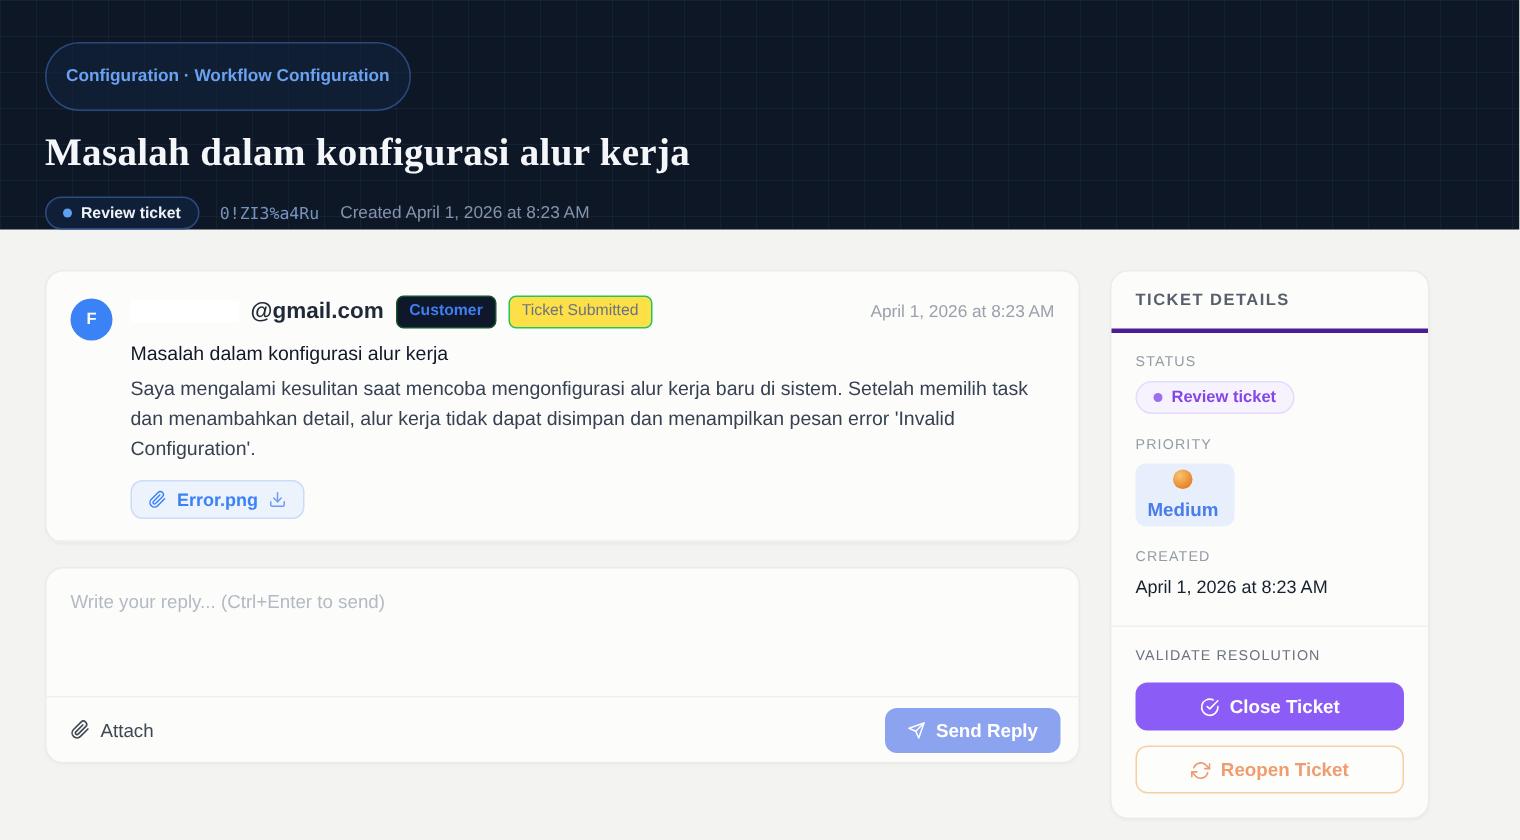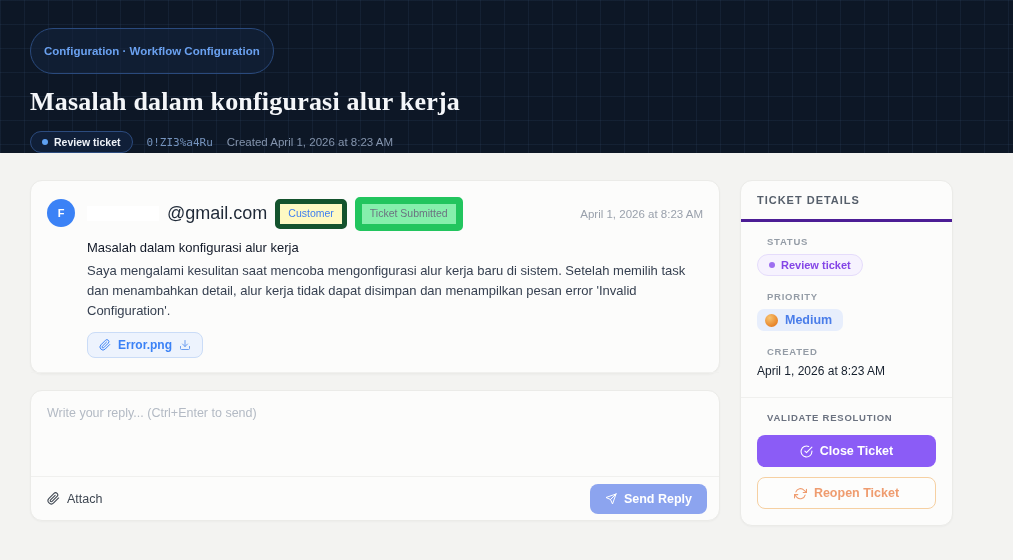--- a/index.html
+++ b/index.html
@@ -48,26 +48,26 @@
   
   .msg { display:flex; gap:12px; padding:16px 16px 14px 16px; }
   .avatar {
     width:28px; height:28px; border-radius:50%; background:#3b82f6; flex:0 0 28px;
     color:#fff; font-size:11px; font-weight:700;
     display:flex; align-items:center; justify-content:center; margin-top:2px;
   }
   .msg-body { flex:1; min-width:0; }
   .msg-head { display:flex; align-items:center; gap:8px; }
   .redact { display:inline-block; width:72px; height:15px; background:#ffffff; }
-  .email { font-size:18px; font-weight:400; color:#1f2937; }
+  .email { font-size:15px; font-weight:700; color:#1f2937; }
   .badge {
     font-size:10.5px; padding:2px 8px; border-radius:5px; line-height:1.5;
   }
-  .badge.customer { color:#3f7ef0; background:#fef9c3; border:5px solid #14532d; font-weight:400; }
-  .badge.event { color:#6b7280; background:#86efac; border:7px solid #22c55e; }
+  .badge.customer { color:#3f7ef0; background:#0f172a; border:1px solid #14532d; font-weight:700; }
+  .badge.event { color:#6b7280; background:#fde047; border:1px solid #22c55e; }
   .msg-date { margin-left:auto; font-size:11.5px; color:#9aa1ac; white-space:nowrap; }
   .subject { margin-top:9px; font-size:13px; color:#111827; }
   .body-text { margin-top:6px; font-size:13px; line-height:1.55; color:#374151; }
   .chip {
     margin-top:11px; display:inline-flex; align-items:center; gap:7px;
     background:#edf3fd; border:1px solid #cadcf7; border-radius:8px;
     padding:5px 11px; color:#3b82f6; font-size:12px; font-weight:700; cursor:pointer;
   }
   .chip svg { display:block; }
   .divider { border-top:1px solid #f0f0ee; }
@@ -99,35 +99,34 @@
   }
 
   
   .details { width:213px; }
   .details-title {
     padding:13px 16px; font-size:11px; font-weight:700; letter-spacing:.09em;
     color:#565f6b; border-bottom:3px solid #4c1d95;
   }
   .details-body { padding:14px 16px 4px 16px; }
   .d-label {
-    font-size:9.5px; font-weight:700; letter-spacing:.08em; color:#949ca6;
+    font-size:9.5px; font-weight:400; letter-spacing:.08em; color:#949ca6;
     margin-bottom:7px;
-    margin-left:10px;
   }
   .d-section { margin-bottom:15px; }
   .pill-purple {
     display:inline-flex; align-items:center; gap:6px;
     background:#f6f2fe; border:1px solid #e5dcfb; border-radius:999px;
     color:#8445e7; font-size:11px; font-weight:700; padding:4px 11px;
   }
   .pill-purple .dot { width:6px; height:6px; border-radius:50%; background:#9d6ef0; }
   .pill-medium {
     display:inline-flex; align-items:center; gap:7px;
     background:#e7eefc; border-radius:7px;
-    color:#4a7de9; font-size:12.5px; font-weight:700; padding:4px 11px 4px 8px;
+    color:#4a7de9; font-size:12.5px; font-weight:700; padding:4px 11px 4px 8px;flex-direction:column;
   }
   .orange-dot {
     width:13px; height:13px; border-radius:50%;
     background:radial-gradient(circle at 35% 30%, #f8c471, #e67e22 78%);
   }
   .cat-main { font-size:13px; font-weight:700; color:#16202e; margin-bottom:3px; }
   .cat-sub { font-size:11.5px; color:#9aa3ad; }
   .created-val { font-size:12px; color:#16202e; }
   .resolution { border-top:1px solid #f0f0ee; padding:14px 16px 16px 16px; }
   .btn-close {

